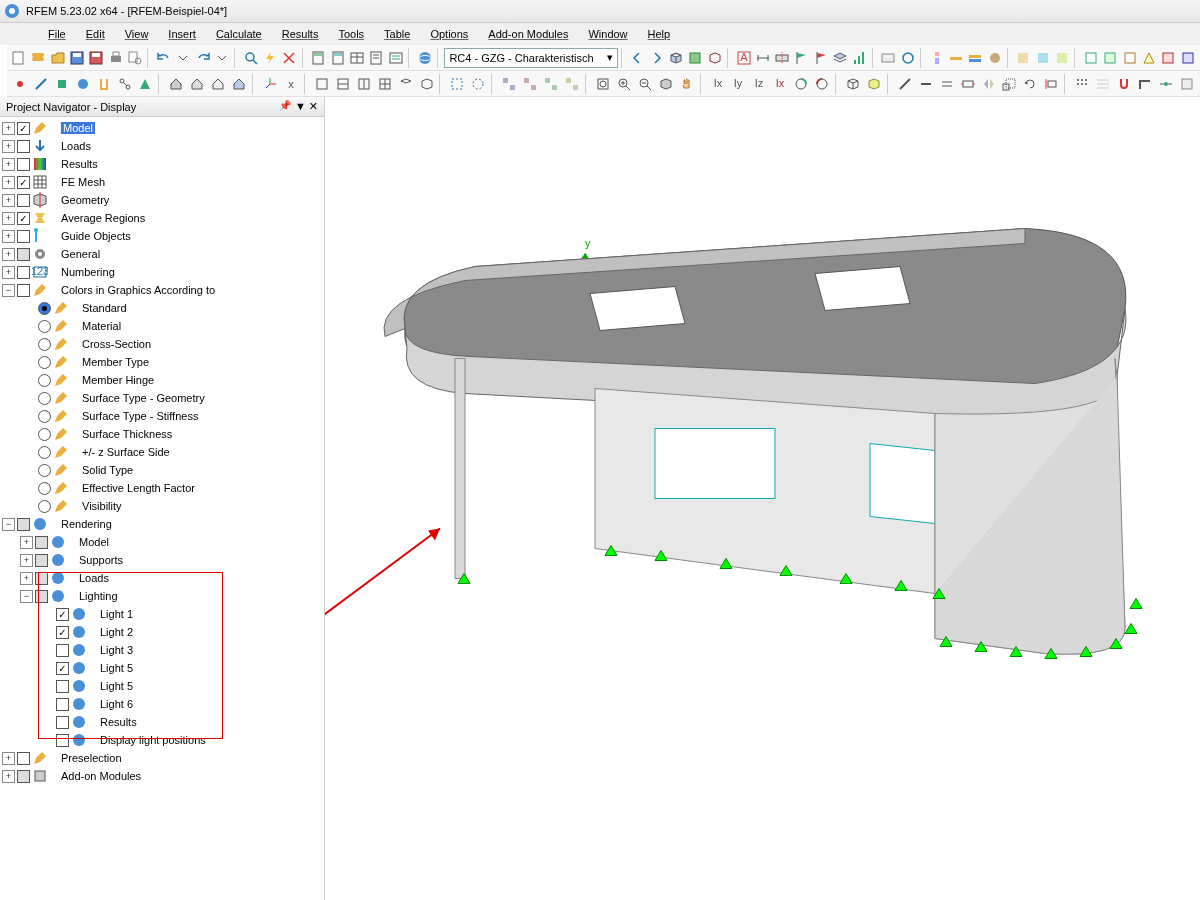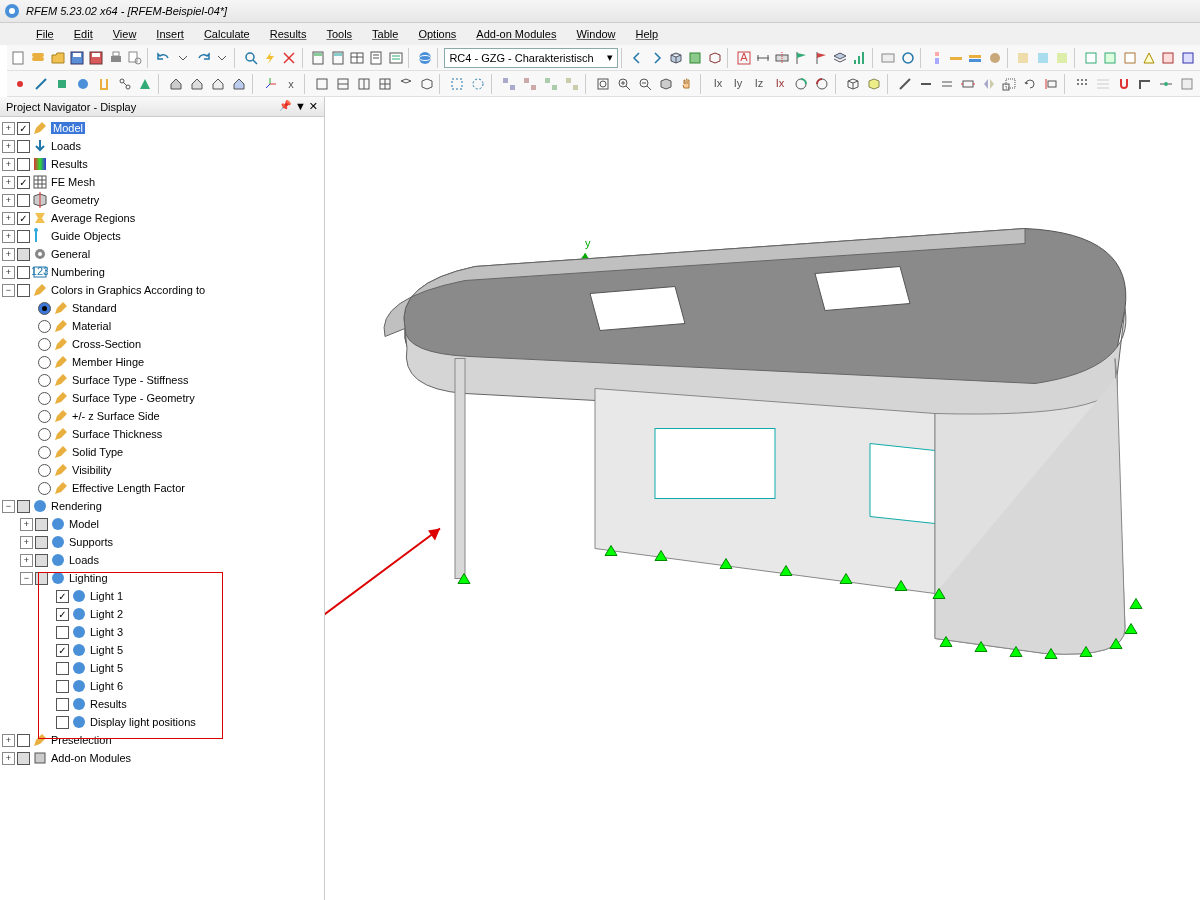--- a/index.html
+++ b/index.html
@@ -1,37 +1,37 @@
 <!DOCTYPE html>
 <html><head>
 <meta charset="utf-8">
 <style>
 * { box-sizing: border-box; margin: 0; padding: 0; font-family: "Segoe UI", Tahoma, sans-serif; font-size: 11px; }
 body { background: #fff; width: 1200px; height: 900px; overflow: hidden; display: flex; flex-direction: column; }
-.titlebar { height: 23px; background: linear-gradient(#f5f5f5,#e7e7e7); display: flex; align-items: center; padding: 0 4px; border-bottom: 1px solid #ccc; font-style: italic; }
+.titlebar { height: 23px; background: linear-gradient(#f5f5f5,#e7e7e7); display: flex; align-items: center; padding: 0 4px; border-bottom: 1px solid #ccc; }
 .titlebar .icon { width: 16px; height: 16px; margin-right: 6px; }
-.menubar { height: 22px; background: #f0f0f0; display: flex; align-items: center; padding-left: 16px; gap: 0; }
+.menubar { height: 22px; background: #f0f0f0; display: flex; align-items: center; padding-left: 28px; gap: 0; }
 .menubar span { padding: 3px 10px; text-decoration: underline; text-decoration-color: #666; cursor: default; }
 .toolbar { height: 26px; background: #f8f8f8; display: flex; align-items: center; padding: 0 3px; gap: 1px; border-bottom: 1px solid #e0e0e0; margin-left: 7px; }
 .tbtn { width: 20px; height: 20px; border: 1px solid transparent; border-radius: 2px; display: flex; align-items: center; justify-content: center; }
 .tsep { width: 5px; height: 20px; border-left: 1px solid #ccc; margin: 0 2px; }
 .combo { height: 20px; border: 1px solid #8aa; background:#fff; width: 190px; padding: 0 4px; display:flex; align-items:center; justify-content:space-between;}
 .main { flex: 1; display: flex; min-height: 0; }
 .navpanel { width: 325px; border-right: 1px solid #ccc; background: #fff; display: flex; flex-direction: column; }
 .navhead { height: 20px; background: linear-gradient(#f9f9f9,#e6e6e6); border-bottom: 1px solid #ccc; display: flex; align-items: center; padding: 0 6px; justify-content:space-between;}
 .navhead .ctrls { display:flex; gap:3px;}
 .tree { flex: 1; overflow: auto; padding: 2px 0; }
 .tn { display: flex; align-items: center; height: 18px; white-space: nowrap; }
 .tw { width: 13px; height: 13px; border: 1px solid #888; margin-right: 2px; display:flex; align-items:center; justify-content:center; font-size:9px; line-height:1; color:#333; background:#fff;}
 .cb { width: 13px; height: 13px; border: 1px solid #555; margin-right: 2px; display:flex; align-items:center; justify-content:center; font-size:10px; color:#000; background:#fff;}
 .cb.checked::after{content:"✓";}
 .cb.half { background:#ddd; }
 .rb { width: 13px; height: 13px; border: 1px solid #555; border-radius:50%; margin-right:2px; position:relative;}
 .rb.sel::after{content:""; width:5px;height:5px;background:#000;border-radius:50%;position:absolute;top:3px;left:3px;}
-.ic { width: 16px; height: 16px; margin-right: 3px; display:flex;align-items:center;justify-content:center;}
+.ic { width: 16px; height: 16px; margin-right: 13px; display:flex;align-items:center;justify-content:center;}
 .sel { background:#3a77d8; color:#fff; padding:0 2px;}
 .highlight { border: 1px solid #d00; position:absolute; pointer-events:none;}
 .viewport { flex:1; position:relative; background:#fff;}
 svg.ticon { width:16px;height:16px;}
 .pad { display:inline-block; }
 </style>
 </head>
 <body>
 
 <div class="titlebar">
@@ -824,91 +824,101 @@
           <span>Cross-Section</span>
         </div>
       <div class="tn">
           <span class="pad" style="width:38px"></span>
           <span class="rb"></span>
           <span class="ic">
             <svg viewBox="0 0 16 16">
               <path d="M2 14 L4 8 L10 2 L14 6 L8 12 Z" fill="#e9b040"></path>
             </svg>
           </span>
-          <span>Member Hinge</span>
+          <span>Member Type</span>
         </div>
       <div class="tn">
           <span class="pad" style="width:38px"></span>
           <span class="rb"></span>
           <span class="ic">
             <svg viewBox="0 0 16 16">
               <path d="M2 14 L4 8 L10 2 L14 6 L8 12 Z" fill="#e9b040"></path>
             </svg>
           </span>
-          <span>Surface Type - Stiffness</span>
+          <span>Member Hinge</span>
         </div>
       <div class="tn">
           <span class="pad" style="width:38px"></span>
           <span class="rb"></span>
           <span class="ic">
             <svg viewBox="0 0 16 16">
               <path d="M2 14 L4 8 L10 2 L14 6 L8 12 Z" fill="#e9b040"></path>
             </svg>
           </span>
           <span>Surface Type - Geometry</span>
         </div>
       <div class="tn">
           <span class="pad" style="width:38px"></span>
           <span class="rb"></span>
           <span class="ic">
             <svg viewBox="0 0 16 16">
               <path d="M2 14 L4 8 L10 2 L14 6 L8 12 Z" fill="#e9b040"></path>
             </svg>
           </span>
-          <span>+/- z Surface Side</span>
+          <span>Surface Type - Stiffness</span>
         </div>
       <div class="tn">
           <span class="pad" style="width:38px"></span>
           <span class="rb"></span>
           <span class="ic">
             <svg viewBox="0 0 16 16">
               <path d="M2 14 L4 8 L10 2 L14 6 L8 12 Z" fill="#e9b040"></path>
             </svg>
           </span>
           <span>Surface Thickness</span>
         </div>
       <div class="tn">
           <span class="pad" style="width:38px"></span>
           <span class="rb"></span>
           <span class="ic">
             <svg viewBox="0 0 16 16">
               <path d="M2 14 L4 8 L10 2 L14 6 L8 12 Z" fill="#e9b040"></path>
             </svg>
           </span>
-          <span>Solid Type</span>
+          <span>+/- z Surface Side</span>
         </div>
       <div class="tn">
           <span class="pad" style="width:38px"></span>
           <span class="rb"></span>
           <span class="ic">
             <svg viewBox="0 0 16 16">
               <path d="M2 14 L4 8 L10 2 L14 6 L8 12 Z" fill="#e9b040"></path>
             </svg>
           </span>
-          <span>Visibility</span>
+          <span>Solid Type</span>
         </div>
       <div class="tn">
           <span class="pad" style="width:38px"></span>
           <span class="rb"></span>
           <span class="ic">
             <svg viewBox="0 0 16 16">
               <path d="M2 14 L4 8 L10 2 L14 6 L8 12 Z" fill="#e9b040"></path>
             </svg>
           </span>
           <span>Effective Length Factor</span>
+        </div>
+      <div class="tn">
+          <span class="pad" style="width:38px"></span>
+          <span class="rb"></span>
+          <span class="ic">
+            <svg viewBox="0 0 16 16">
+              <path d="M2 14 L4 8 L10 2 L14 6 L8 12 Z" fill="#e9b040"></path>
+            </svg>
+          </span>
+          <span>Visibility</span>
         </div>
 
       <div class="tn">
           <span class="pad" style="width:2px"></span>
           <span class="tw">−</span>
           <span class="cb half"></span>
           <span class="ic">
             <svg viewBox="0 0 16 16">
               <circle cx="8" cy="8" r="6" fill="#4a90d9"></circle>
             </svg>

